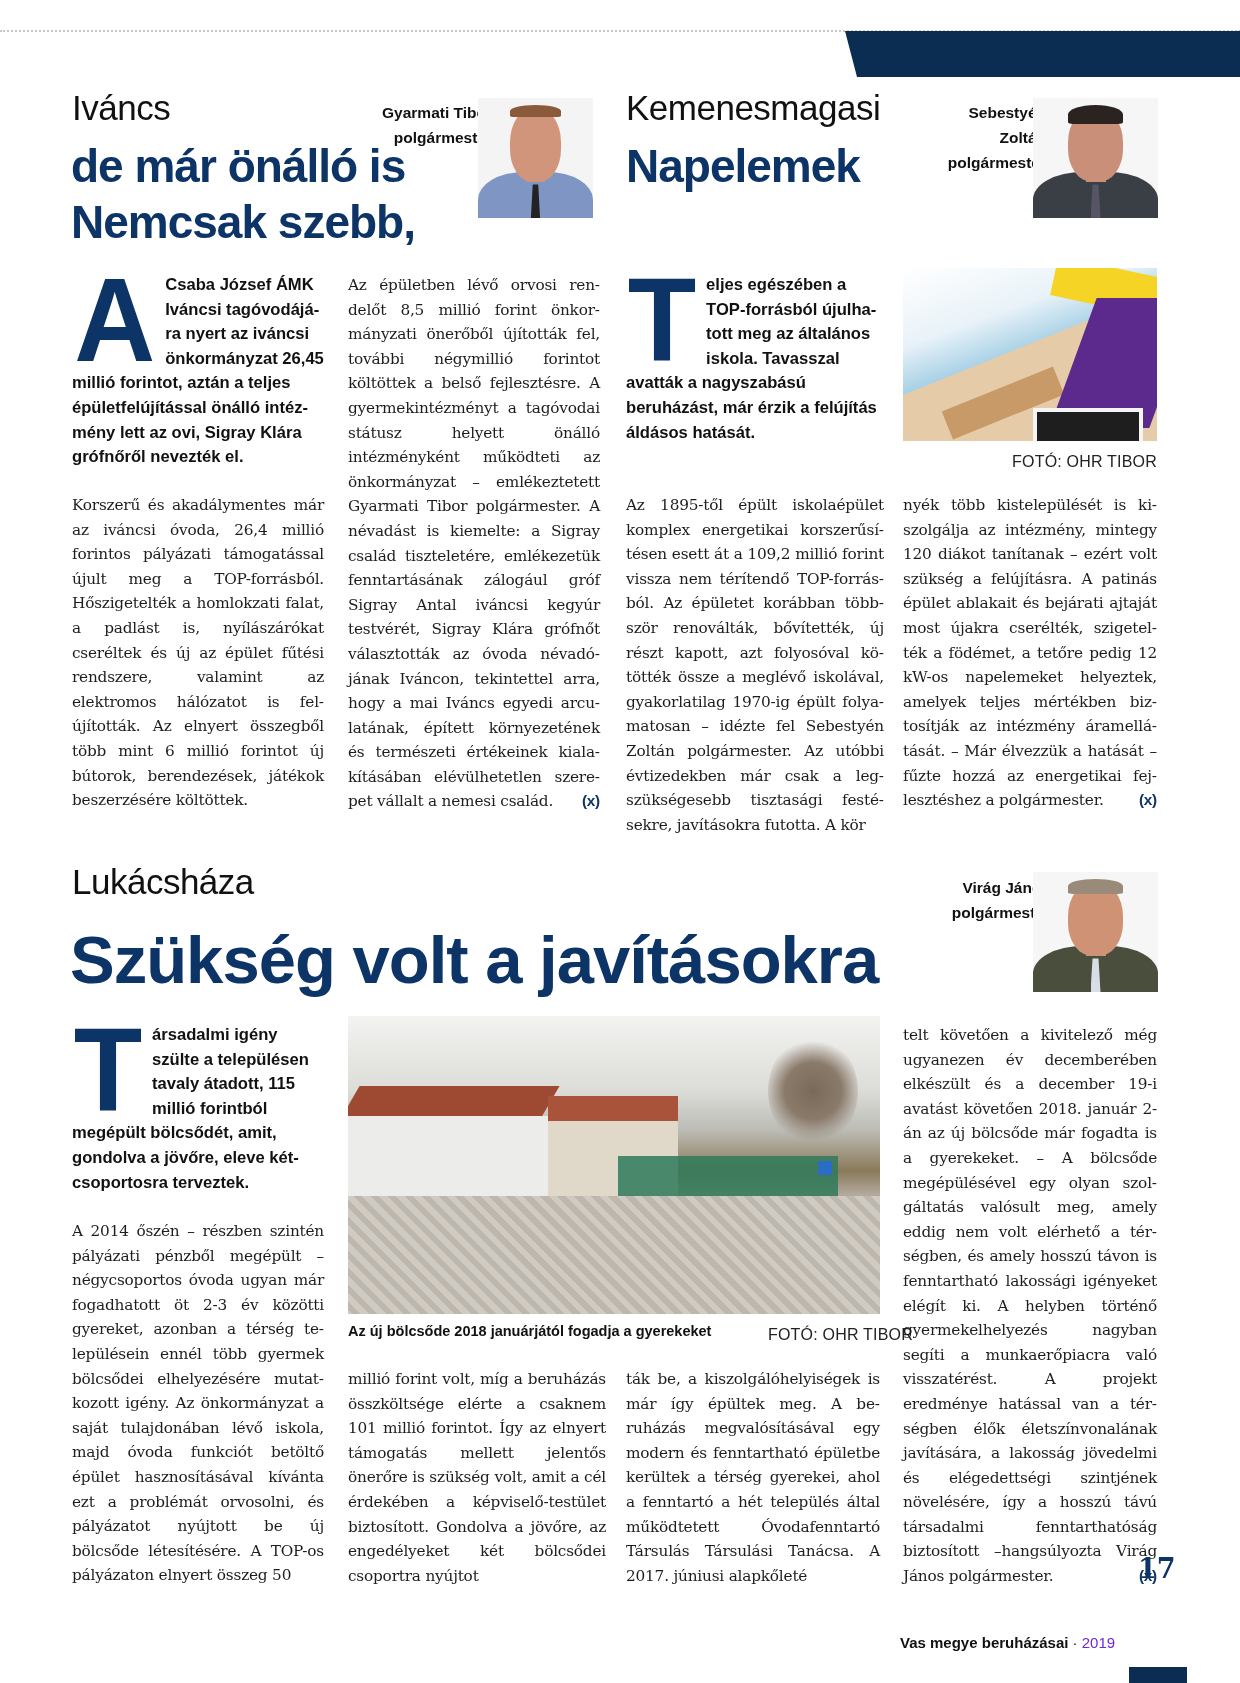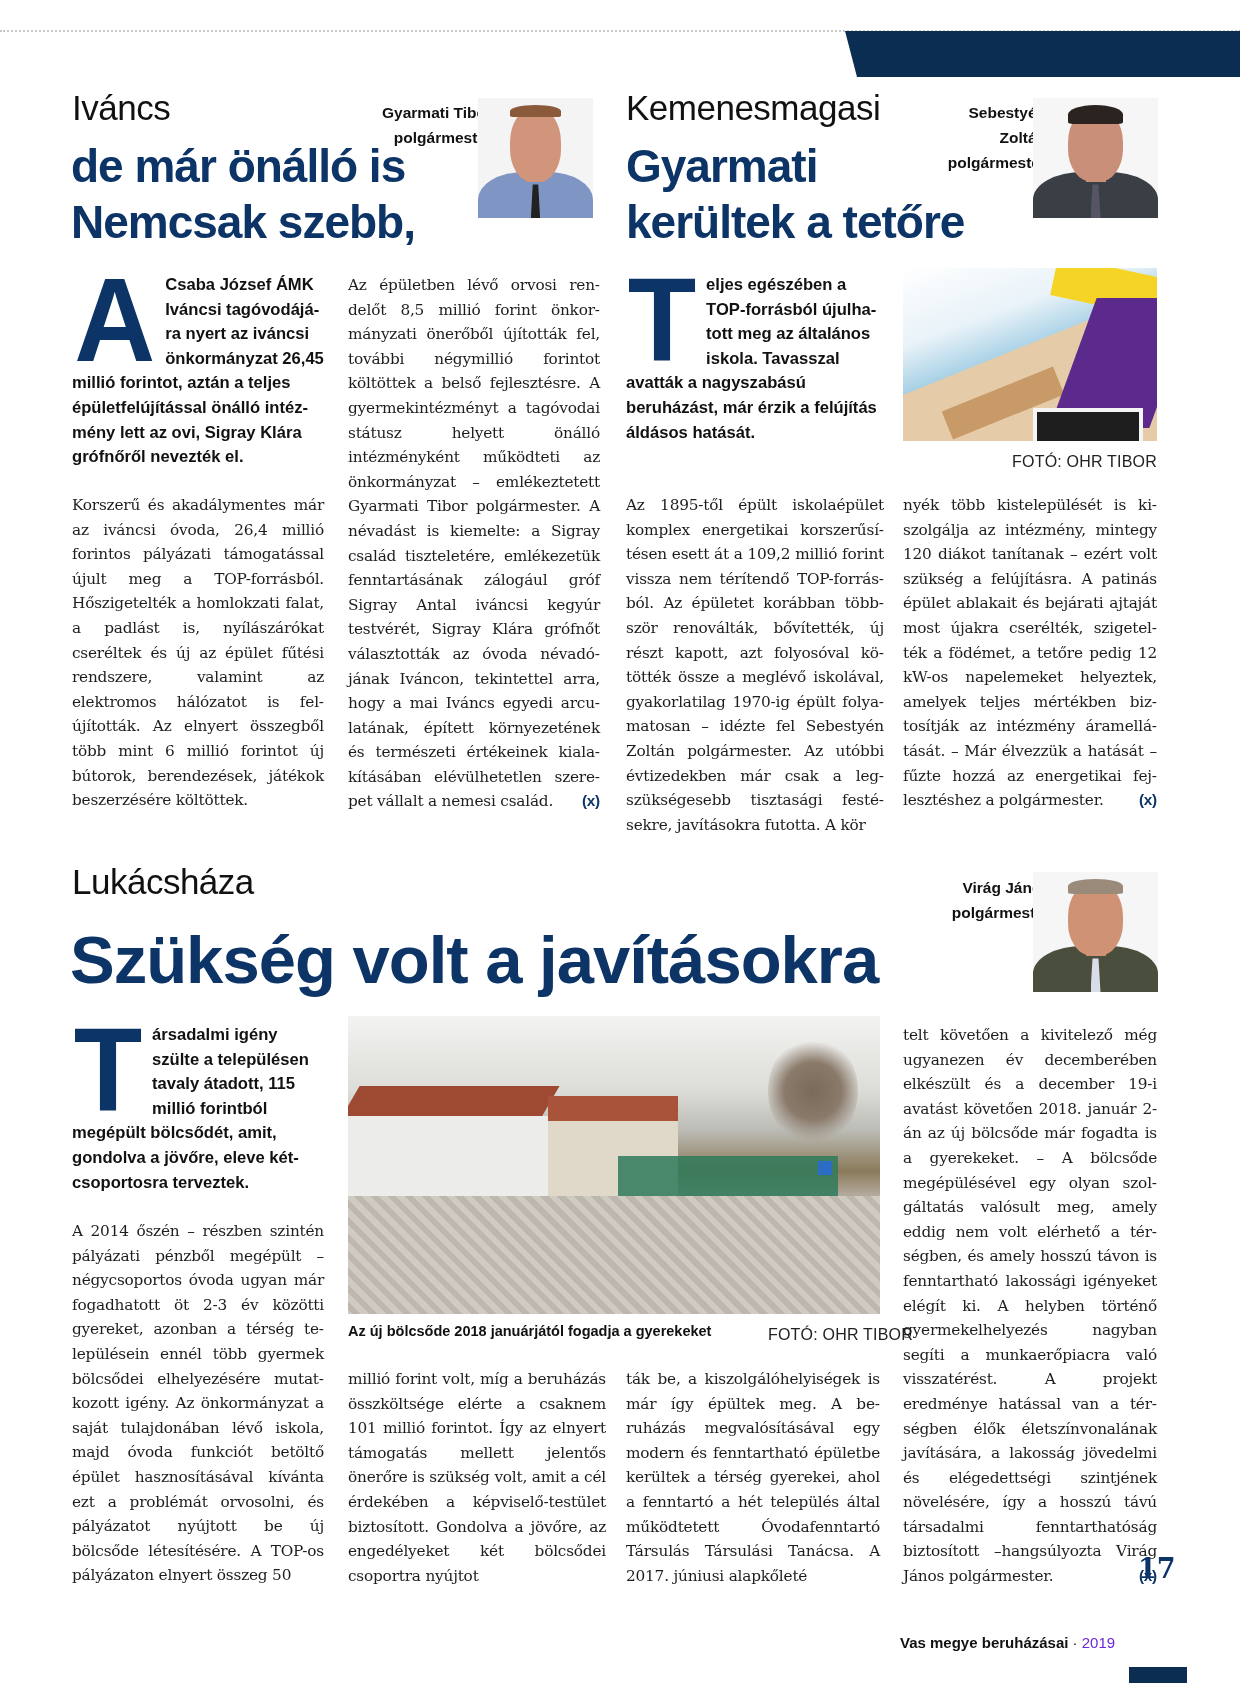--- a/index.html
+++ b/index.html
@@ -94,22 +94,21 @@
   <div class="abs body-text" style="left:72px; top:493px; width:252px;">Korszerű és akadálymentes már az iváncsi óvoda, 26,4 mil­lió forintos pályázati támoga­tással újult meg a TOP-forrás­ból. Hőszigetelték a homlokza­ti falat, a padlást is, nyílászá­rókat cseréltek és új az épü­let fűtési rendszere, valamint az elektromos hálózatot is fel­újították. Az elnyert összeg­ből több mint 6 millió forintot új bútorok, berendezések, já­tékok beszerzésére költöttek.</div>
   <div class="abs body-text" style="left:348px; top:273px; width:252px;">
     <span>Az épületben lévő orvosi ren­delőt 8,5 millió forint önkor­mányzati önerőből újították fel, további négymillió forin­tot költöttek a belső fejlesztés­re. A gyermekintézményt a ta­góvodai státusz helyett önálló intézményként működteti az önkormányzat – emlékeztetett Gyarmati Tibor polgármester. A névadást is kiemelte: a Sig­ray család tiszteletére, emléke­zetük fenntartásának zálogául gróf Sigray Antal iváncsi kegyúr testvérét, Sigray Klára grófnőt választották az óvoda névadó­jának Iváncon, tekintettel arra, hogy a mai Iváncs egyedi arcu­latának, épített környezetének és természeti értékeinek kiala­kításában elévülhetetlen szere­pet vállalt a nemesi család.</span>
     <span class="endmark">(x)</span>
   </div>
 </section>
 
 <section>
   <div class="abs town" style="left:626px; top:88px;">Kemenesmagasi</div>
   <div class="abs headline" style="left:626px; top:138px; font-size:46px; line-height:56px;">
-    <div>Gyarmati</div>
-    <div>kerültek a tetőre</div>
+    <div>Napelemek</div>
   </div>
   <div class="abs mayor" style="left:900px; top:100px; width:146px;">
     <div>Sebestyén</div>
     <div>Zoltán</div>
     <div>polgármester</div>
   </div>
   <div class="portrait" style="left:1033px; top:98px; width:125px; height:120px;">
     <div class="bg" style="background:#f6f6f6;"></div>
     <div class="body" style="background:#3a3f45;"></div>
     <div class="neck"></div>

